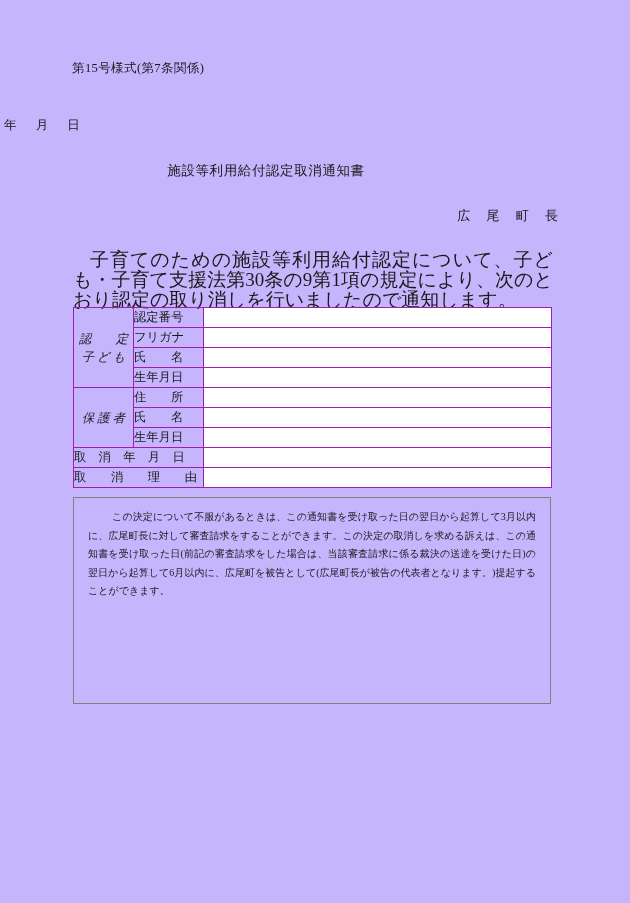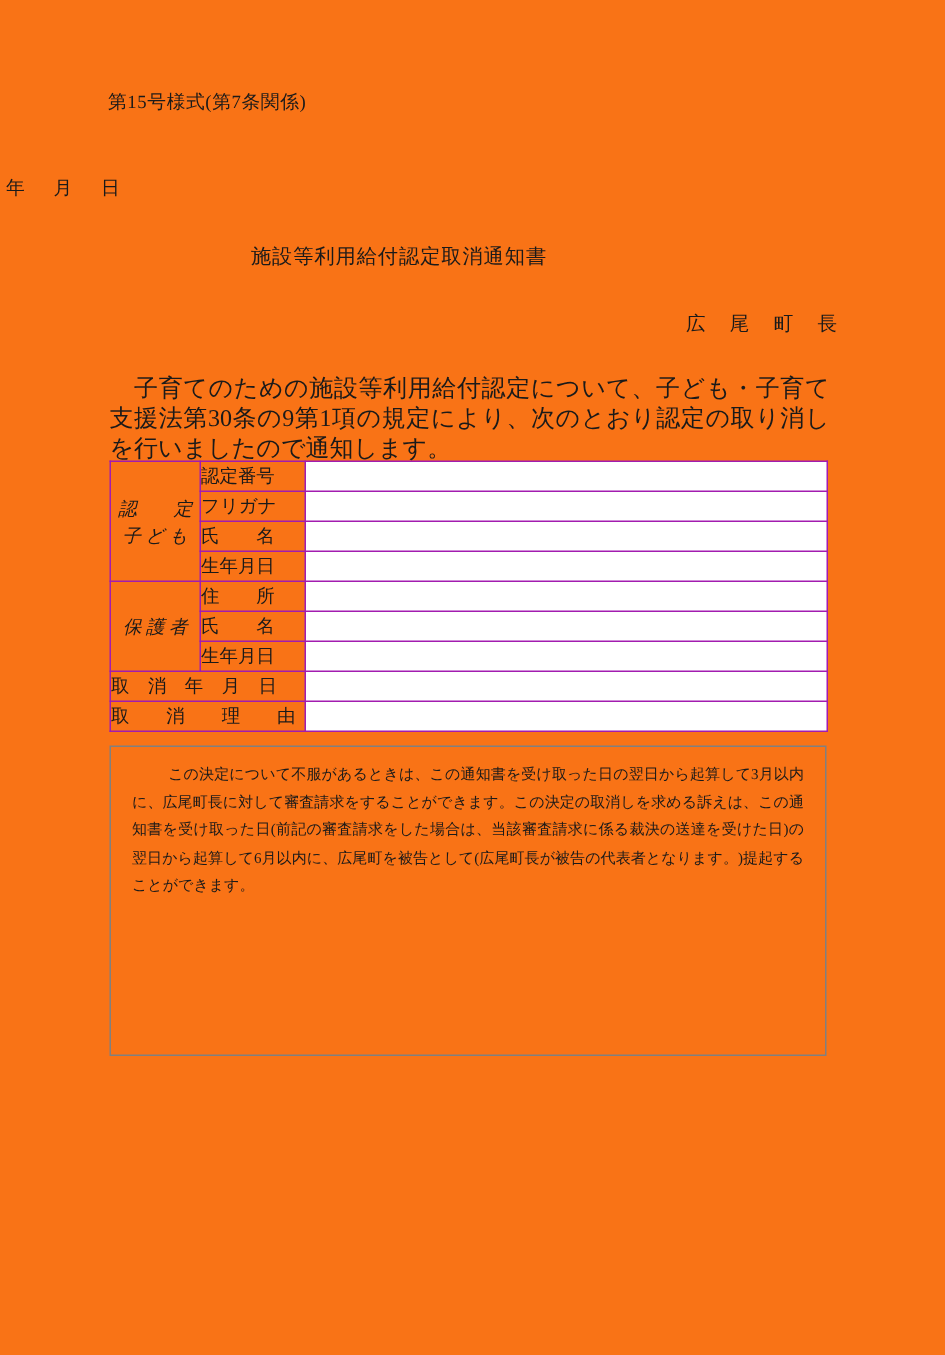--- a/index.html
+++ b/index.html
@@ -8,21 +8,21 @@
     background: #ffffff;
   }
   body {
     font-family: "Liberation Serif", "DejaVu Serif", serif;
     color: #1a1a1a;
   }
   #page {
     position: relative;
     width: 630px;
     height: 903px;
-    background: #f97316;
+    background: #c4b5fd;
     overflow: hidden;
   }
 
   
   .form-number {
     position: absolute;
     left: 72px;
     top: 60px;
     font-size: 12.5px;
     letter-spacing: 0.4px;
@@ -62,21 +62,21 @@
   }
   .issuer .ichar { margin-left: 13px; }
   .issuer .ichar:first-child { margin-left: 0; }
 
   
   .body-para {
     position: absolute;
     left: 73px;
     top: 250px;
     width: 480px;
-    font-size: 16px;
+    font-size: 19px;
     line-height: 20px;
     text-align: justify;
   }
   .body-para p { margin: 0; }
   .body-para .indent { display: inline-block; width: 16px; }
 
   
   .form-table {
     position: absolute;
     left: 73px;

